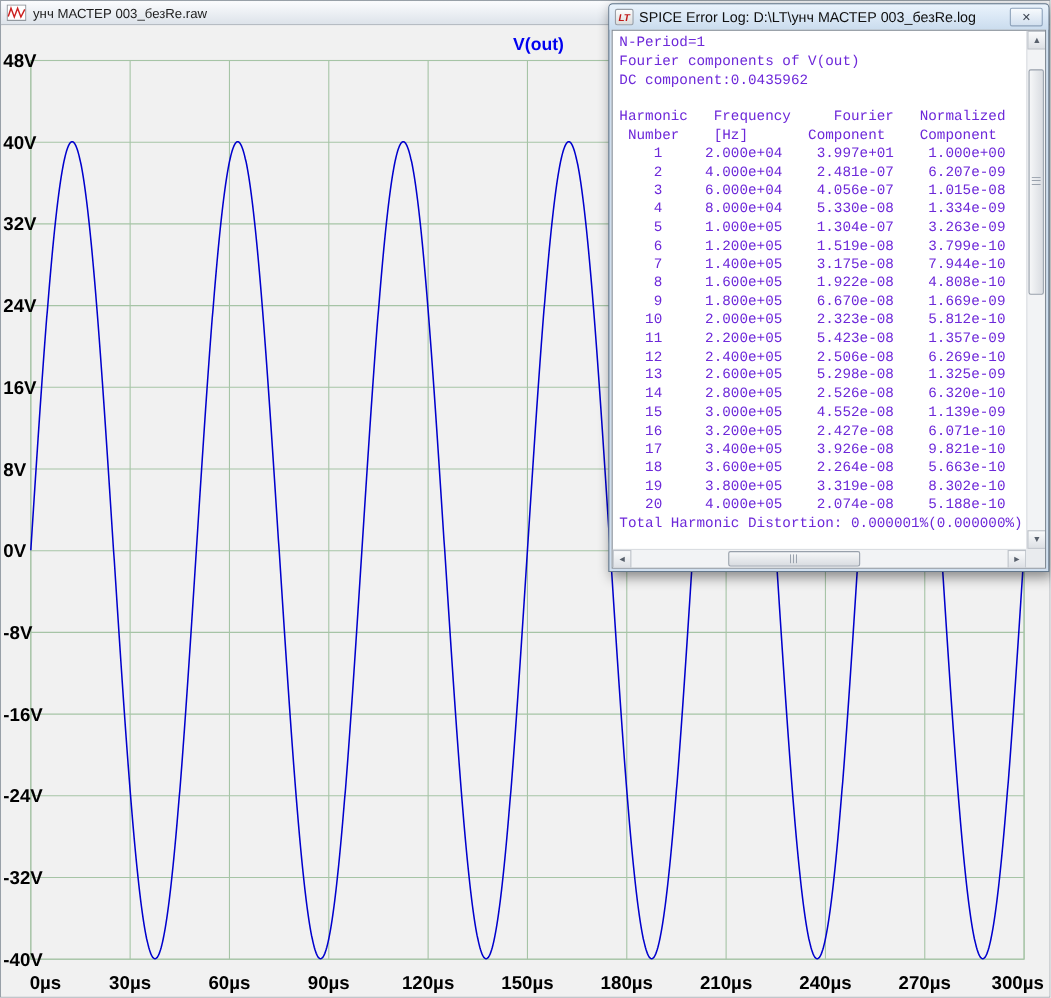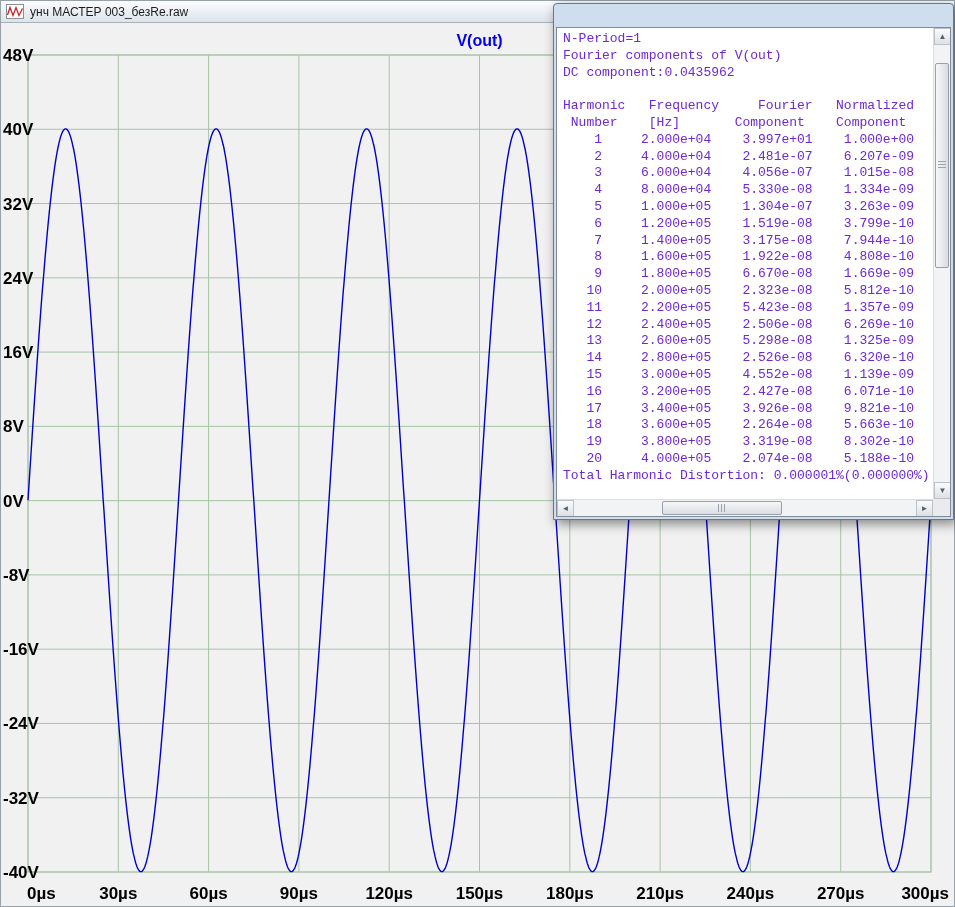--- a/index.html
+++ b/index.html
@@ -9,21 +9,21 @@
 
   
   .titlebar{position:absolute;top:0;left:0;right:0;height:22px;
     background:linear-gradient(#fbfcfe,#dde3ea);border-bottom:1px solid #a8b0b8;
     display:flex;align-items:center;gap:6px;padding:4px 5px}
   .wicon{display:inline-flex;width:18px;height:15px}
   .wtitle{font-size:12px;color:#1c1c1c;white-space:nowrap}
 
   
   .plot{position:absolute;top:22px;left:0;right:0;bottom:0;background:#f1f1f1}
-  .trace-label{position:absolute;top:9px;left:27px;width:903px;text-align:center;
+  .trace-label{position:absolute;top:9px;left:37px;width:903px;text-align:center;
     font-weight:bold;font-size:16px;color:#0000f0}
   #plot-svg{position:absolute;top:0;left:0}
 
   
   .elog{position:absolute;left:552px;top:2px;width:401px;height:517px;
     background:#cfdeee;border:1px solid #64788c;border-radius:4px 4px 0 0;
     box-shadow:3px 4px 12px rgba(0,0,0,.45);z-index:10}
   .elog-titlebar{height:23px;display:flex;align-items:center;gap:5px;padding:0 5px;
     background:linear-gradient(#eaf3fc,#cadcee);border-radius:3px 3px 0 0}
   .lt-logo{display:inline-flex;align-items:center;justify-content:center;width:17px;height:15px;
@@ -116,20 +116,27 @@
         <text x="568.8" y="876" text-anchor="middle" font-size="17" font-weight="bold" fill="#000000" font-family="Liberation Sans, sans-serif">180µs</text>
         <text x="659.0999999999999" y="876" text-anchor="middle" font-size="17" font-weight="bold" fill="#000000" font-family="Liberation Sans, sans-serif">210µs</text>
         <text x="749.4000000000001" y="876" text-anchor="middle" font-size="17" font-weight="bold" fill="#000000" font-family="Liberation Sans, sans-serif">240µs</text>
         <text x="839.7" y="876" text-anchor="middle" font-size="17" font-weight="bold" fill="#000000" font-family="Liberation Sans, sans-serif">270µs</text>
         <text x="948" y="876" text-anchor="end" font-size="17" font-weight="bold" fill="#000000" font-family="Liberation Sans, sans-serif">300µs</text>
         <polyline points="27.0,477.2 27.6,467.9 28.2,458.6 28.8,449.3 29.4,440.0 30.0,430.7 30.6,421.4 31.2,412.2 31.8,403.1 32.4,393.9 33.0,384.9 33.6,375.9 34.2,366.9 34.8,358.0 35.4,349.2 36.0,340.5 36.6,331.9 37.2,323.3 37.8,314.9 38.4,306.6 39.0,298.3 39.6,290.2 40.2,282.2 40.8,274.3 41.4,266.6 42.1,258.9 42.7,251.5 43.3,244.1 43.9,236.9 44.5,229.9 45.1,223.0 45.7,216.3 46.3,209.7 46.9,203.3 47.5,197.1 48.1,191.1 48.7,185.2 49.3,179.6 49.9,174.1 50.5,168.8 51.1,163.7 51.7,158.8 52.3,154.1 52.9,149.6 53.5,145.3 54.1,141.2 54.7,137.3 55.3,133.7 55.9,130.3 56.5,127.0 57.1,124.0 57.7,121.3 58.3,118.7 58.9,116.4 59.5,114.3 60.1,112.4 60.7,110.8 61.3,109.4 61.9,108.2 62.5,107.3 63.1,106.6 63.7,106.1 64.3,105.9 64.9,105.9 65.5,106.1 66.1,106.6 66.7,107.3 67.3,108.2 67.9,109.4 68.5,110.8 69.1,112.4 69.7,114.3 70.3,116.4 70.9,118.7 71.5,121.3 72.1,124.0 72.8,127.0 73.4,130.3 74.0,133.7 74.6,137.3 75.2,141.2 75.8,145.3 76.4,149.6 77.0,154.1 77.6,158.8 78.2,163.7 78.8,168.8 79.4,174.1 80.0,179.6 80.6,185.2 81.2,191.1 81.8,197.1 82.4,203.3 83.0,209.7 83.6,216.3 84.2,223.0 84.8,229.9 85.4,236.9 86.0,244.1 86.6,251.5 87.2,258.9 87.8,266.6 88.4,274.3 89.0,282.2 89.6,290.2 90.2,298.3 90.8,306.6 91.4,314.9 92.0,323.3 92.6,331.9 93.2,340.5 93.8,349.2 94.4,358.0 95.0,366.9 95.6,375.9 96.2,384.9 96.8,393.9 97.4,403.1 98.0,412.2 98.6,421.4 99.2,430.7 99.8,440.0 100.4,449.3 101.0,458.6 101.6,467.9 102.2,477.2 102.9,486.6 103.5,495.9 104.1,505.2 104.7,514.5 105.3,523.8 105.9,533.0 106.5,542.2 107.1,551.4 107.7,560.5 108.3,569.6 108.9,578.6 109.5,587.5 110.1,596.4 110.7,605.2 111.3,613.9 111.9,622.6 112.5,631.1 113.1,639.6 113.7,647.9 114.3,656.1 114.9,664.3 115.5,672.3 116.1,680.1 116.7,687.9 117.3,695.5 117.9,703.0 118.5,710.3 119.1,717.5 119.7,724.6 120.3,731.4 120.9,738.2 121.5,744.7 122.1,751.1 122.7,757.3 123.3,763.4 123.9,769.2 124.5,774.9 125.1,780.4 125.7,785.7 126.3,790.8 126.9,795.7 127.5,800.4 128.1,804.9 128.7,809.2 129.3,813.3 129.9,817.1 130.5,820.8 131.1,824.2 131.7,827.4 132.3,830.4 133.0,833.2 133.6,835.7 134.2,838.1 134.8,840.2 135.4,842.0 136.0,843.7 136.6,845.1 137.2,846.2 137.8,847.2 138.4,847.9 139.0,848.3 139.6,848.6 140.2,848.6 140.8,848.3 141.4,847.9 142.0,847.2 142.6,846.2 143.2,845.1 143.8,843.7 144.4,842.0 145.0,840.2 145.6,838.1 146.2,835.7 146.8,833.2 147.4,830.4 148.0,827.4 148.6,824.2 149.2,820.8 149.8,817.1 150.4,813.3 151.0,809.2 151.6,804.9 152.2,800.4 152.8,795.7 153.4,790.8 154.0,785.7 154.6,780.4 155.2,774.9 155.8,769.2 156.4,763.4 157.0,757.3 157.6,751.1 158.2,744.7 158.8,738.2 159.4,731.4 160.0,724.6 160.6,717.5 161.2,710.3 161.8,703.0 162.5,695.5 163.1,687.9 163.7,680.1 164.3,672.3 164.9,664.3 165.5,656.1 166.1,647.9 166.7,639.6 167.3,631.1 167.9,622.6 168.5,613.9 169.1,605.2 169.7,596.4 170.3,587.5 170.9,578.6 171.5,569.6 172.1,560.5 172.7,551.4 173.3,542.2 173.9,533.0 174.5,523.8 175.1,514.5 175.7,505.2 176.3,495.9 176.9,486.6 177.5,477.2 178.1,467.9 178.7,458.6 179.3,449.3 179.9,440.0 180.5,430.7 181.1,421.4 181.7,412.2 182.3,403.1 182.9,393.9 183.5,384.9 184.1,375.9 184.7,366.9 185.3,358.0 185.9,349.2 186.5,340.5 187.1,331.9 187.7,323.3 188.3,314.9 188.9,306.6 189.5,298.3 190.1,290.2 190.7,282.2 191.3,274.3 191.9,266.6 192.6,258.9 193.2,251.5 193.8,244.1 194.4,236.9 195.0,229.9 195.6,223.0 196.2,216.3 196.8,209.7 197.4,203.3 198.0,197.1 198.6,191.1 199.2,185.2 199.8,179.6 200.4,174.1 201.0,168.8 201.6,163.7 202.2,158.8 202.8,154.1 203.4,149.6 204.0,145.3 204.6,141.2 205.2,137.3 205.8,133.7 206.4,130.3 207.0,127.0 207.6,124.0 208.2,121.3 208.8,118.7 209.4,116.4 210.0,114.3 210.6,112.4 211.2,110.8 211.8,109.4 212.4,108.2 213.0,107.3 213.6,106.6 214.2,106.1 214.8,105.9 215.4,105.9 216.0,106.1 216.6,106.6 217.2,107.3 217.8,108.2 218.4,109.4 219.0,110.8 219.6,112.4 220.2,114.3 220.8,116.4 221.4,118.7 222.0,121.3 222.7,124.0 223.3,127.0 223.9,130.3 224.5,133.7 225.1,137.3 225.7,141.2 226.3,145.3 226.9,149.6 227.5,154.1 228.1,158.8 228.7,163.7 229.3,168.8 229.9,174.1 230.5,179.6 231.1,185.2 231.7,191.1 232.3,197.1 232.9,203.3 233.5,209.7 234.1,216.3 234.7,223.0 235.3,229.9 235.9,236.9 236.5,244.1 237.1,251.5 237.7,258.9 238.3,266.6 238.9,274.3 239.5,282.2 240.1,290.2 240.7,298.3 241.3,306.6 241.9,314.9 242.5,323.3 243.1,331.9 243.7,340.5 244.3,349.2 244.9,358.0 245.5,366.9 246.1,375.9 246.7,384.9 247.3,393.9 247.9,403.1 248.5,412.2 249.1,421.4 249.7,430.7 250.3,440.0 250.9,449.3 251.5,458.6 252.1,467.9 252.8,477.2 253.4,486.6 254.0,495.9 254.6,505.2 255.2,514.5 255.8,523.8 256.4,533.0 257.0,542.2 257.6,551.4 258.2,560.5 258.8,569.6 259.4,578.6 260.0,587.5 260.6,596.4 261.2,605.2 261.8,613.9 262.4,622.6 263.0,631.1 263.6,639.6 264.2,647.9 264.8,656.1 265.4,664.3 266.0,672.3 266.6,680.1 267.2,687.9 267.8,695.5 268.4,703.0 269.0,710.3 269.6,717.5 270.2,724.6 270.8,731.4 271.4,738.2 272.0,744.7 272.6,751.1 273.2,757.3 273.8,763.4 274.4,769.2 275.0,774.9 275.6,780.4 276.2,785.7 276.8,790.8 277.4,795.7 278.0,800.4 278.6,804.9 279.2,809.2 279.8,813.3 280.4,817.1 281.0,820.8 281.6,824.2 282.2,827.4 282.9,830.4 283.5,833.2 284.1,835.7 284.7,838.1 285.3,840.2 285.9,842.0 286.5,843.7 287.1,845.1 287.7,846.2 288.3,847.2 288.9,847.9 289.5,848.3 290.1,848.6 290.7,848.6 291.3,848.3 291.9,847.9 292.5,847.2 293.1,846.2 293.7,845.1 294.3,843.7 294.9,842.0 295.5,840.2 296.1,838.1 296.7,835.7 297.3,833.2 297.9,830.4 298.5,827.4 299.1,824.2 299.7,820.8 300.3,817.1 300.9,813.3 301.5,809.2 302.1,804.9 302.7,800.4 303.3,795.7 303.9,790.8 304.5,785.7 305.1,780.4 305.7,774.9 306.3,769.2 306.9,763.4 307.5,757.3 308.1,751.1 308.7,744.7 309.3,738.2 309.9,731.4 310.5,724.6 311.1,717.5 311.7,710.3 312.3,703.0 313.0,695.5 313.6,687.9 314.2,680.1 314.8,672.3 315.4,664.3 316.0,656.1 316.6,647.9 317.2,639.6 317.8,631.1 318.4,622.6 319.0,613.9 319.6,605.2 320.2,596.4 320.8,587.5 321.4,578.6 322.0,569.6 322.6,560.5 323.2,551.4 323.8,542.2 324.4,533.0 325.0,523.8 325.6,514.5 326.2,505.2 326.8,495.9 327.4,486.6 328.0,477.2 328.6,467.9 329.2,458.6 329.8,449.3 330.4,440.0 331.0,430.7 331.6,421.4 332.2,412.2 332.8,403.1 333.4,393.9 334.0,384.9 334.6,375.9 335.2,366.9 335.8,358.0 336.4,349.2 337.0,340.5 337.6,331.9 338.2,323.3 338.8,314.9 339.4,306.6 340.0,298.3 340.6,290.2 341.2,282.2 341.8,274.3 342.4,266.6 343.1,258.9 343.7,251.5 344.3,244.1 344.9,236.9 345.5,229.9 346.1,223.0 346.7,216.3 347.3,209.7 347.9,203.3 348.5,197.1 349.1,191.1 349.7,185.2 350.3,179.6 350.9,174.1 351.5,168.8 352.1,163.7 352.7,158.8 353.3,154.1 353.9,149.6 354.5,145.3 355.1,141.2 355.7,137.3 356.3,133.7 356.9,130.3 357.5,127.0 358.1,124.0 358.7,121.3 359.3,118.7 359.9,116.4 360.5,114.3 361.1,112.4 361.7,110.8 362.3,109.4 362.9,108.2 363.5,107.3 364.1,106.6 364.7,106.1 365.3,105.9 365.9,105.9 366.5,106.1 367.1,106.6 367.7,107.3 368.3,108.2 368.9,109.4 369.5,110.8 370.1,112.4 370.7,114.3 371.3,116.4 371.9,118.7 372.5,121.3 373.2,124.0 373.8,127.0 374.4,130.3 375.0,133.7 375.6,137.3 376.2,141.2 376.8,145.3 377.4,149.6 378.0,154.1 378.6,158.8 379.2,163.7 379.8,168.8 380.4,174.1 381.0,179.6 381.6,185.2 382.2,191.1 382.8,197.1 383.4,203.3 384.0,209.7 384.6,216.3 385.2,223.0 385.8,229.9 386.4,236.9 387.0,244.1 387.6,251.5 388.2,258.9 388.8,266.6 389.4,274.3 390.0,282.2 390.6,290.2 391.2,298.3 391.8,306.6 392.4,314.9 393.0,323.3 393.6,331.9 394.2,340.5 394.8,349.2 395.4,358.0 396.0,366.9 396.6,375.9 397.2,384.9 397.8,393.9 398.4,403.1 399.0,412.2 399.6,421.4 400.2,430.7 400.8,440.0 401.4,449.3 402.0,458.6 402.6,467.9 403.3,477.2 403.9,486.6 404.5,495.9 405.1,505.2 405.7,514.5 406.3,523.8 406.9,533.0 407.5,542.2 408.1,551.4 408.7,560.5 409.3,569.6 409.9,578.6 410.5,587.5 411.1,596.4 411.7,605.2 412.3,613.9 412.9,622.6 413.5,631.1 414.1,639.6 414.7,647.9 415.3,656.1 415.9,664.3 416.5,672.3 417.1,680.1 417.7,687.9 418.3,695.5 418.9,703.0 419.5,710.3 420.1,717.5 420.7,724.6 421.3,731.4 421.9,738.2 422.5,744.7 423.1,751.1 423.7,757.3 424.3,763.4 424.9,769.2 425.5,774.9 426.1,780.4 426.7,785.7 427.3,790.8 427.9,795.7 428.5,800.4 429.1,804.9 429.7,809.2 430.3,813.3 430.9,817.1 431.5,820.8 432.1,824.2 432.7,827.4 433.4,830.4 434.0,833.2 434.6,835.7 435.2,838.1 435.8,840.2 436.4,842.0 437.0,843.7 437.6,845.1 438.2,846.2 438.8,847.2 439.4,847.9 440.0,848.3 440.6,848.6 441.2,848.6 441.8,848.3 442.4,847.9 443.0,847.2 443.6,846.2 444.2,845.1 444.8,843.7 445.4,842.0 446.0,840.2 446.6,838.1 447.2,835.7 447.8,833.2 448.4,830.4 449.0,827.4 449.6,824.2 450.2,820.8 450.8,817.1 451.4,813.3 452.0,809.2 452.6,804.9 453.2,800.4 453.8,795.7 454.4,790.8 455.0,785.7 455.6,780.4 456.2,774.9 456.8,769.2 457.4,763.4 458.0,757.3 458.6,751.1 459.2,744.7 459.8,738.2 460.4,731.4 461.0,724.6 461.6,717.5 462.2,710.3 462.8,703.0 463.5,695.5 464.1,687.9 464.7,680.1 465.3,672.3 465.9,664.3 466.5,656.1 467.1,647.9 467.7,639.6 468.3,631.1 468.9,622.6 469.5,613.9 470.1,605.2 470.7,596.4 471.3,587.5 471.9,578.6 472.5,569.6 473.1,560.5 473.7,551.4 474.3,542.2 474.9,533.0 475.5,523.8 476.1,514.5 476.7,505.2 477.3,495.9 477.9,486.6 478.5,477.2 479.1,467.9 479.7,458.6 480.3,449.3 480.9,440.0 481.5,430.7 482.1,421.4 482.7,412.2 483.3,403.1 483.9,393.9 484.5,384.9 485.1,375.9 485.7,366.9 486.3,358.0 486.9,349.2 487.5,340.5 488.1,331.9 488.7,323.3 489.3,314.9 489.9,306.6 490.5,298.3 491.1,290.2 491.7,282.2 492.3,274.3 492.9,266.6 493.5,258.9 494.2,251.5 494.8,244.1 495.4,236.9 496.0,229.9 496.6,223.0 497.2,216.3 497.8,209.7 498.4,203.3 499.0,197.1 499.6,191.1 500.2,185.2 500.8,179.6 501.4,174.1 502.0,168.8 502.6,163.7 503.2,158.8 503.8,154.1 504.4,149.6 505.0,145.3 505.6,141.2 506.2,137.3 506.8,133.7 507.4,130.3 508.0,127.0 508.6,124.0 509.2,121.3 509.8,118.7 510.4,116.4 511.0,114.3 511.6,112.4 512.2,110.8 512.8,109.4 513.4,108.2 514.0,107.3 514.6,106.6 515.2,106.1 515.8,105.9 516.4,105.9 517.0,106.1 517.6,106.6 518.2,107.3 518.8,108.2 519.4,109.4 520.0,110.8 520.6,112.4 521.2,114.3 521.8,116.4 522.4,118.7 523.0,121.3 523.6,124.0 524.3,127.0 524.9,130.3 525.5,133.7 526.1,137.3 526.7,141.2 527.3,145.3 527.9,149.6 528.5,154.1 529.1,158.8 529.7,163.7 530.3,168.8 530.9,174.1 531.5,179.6 532.1,185.2 532.7,191.1 533.3,197.1 533.9,203.3 534.5,209.7 535.1,216.3 535.7,223.0 536.3,229.9 536.9,236.9 537.5,244.1 538.1,251.5 538.7,258.9 539.3,266.6 539.9,274.3 540.5,282.2 541.1,290.2 541.7,298.3 542.3,306.6 542.9,314.9 543.5,323.3 544.1,331.9 544.7,340.5 545.3,349.2 545.9,358.0 546.5,366.9 547.1,375.9 547.7,384.9 548.3,393.9 548.9,403.1 549.5,412.2 550.1,421.4 550.7,430.7 551.3,440.0 551.9,449.3 552.5,458.6 553.1,467.9 553.7,477.2 554.4,486.6 555.0,495.9 555.6,505.2 556.2,514.5 556.8,523.8 557.4,533.0 558.0,542.2 558.6,551.4 559.2,560.5 559.8,569.6 560.4,578.6 561.0,587.5 561.6,596.4 562.2,605.2 562.8,613.9 563.4,622.6 564.0,631.1 564.6,639.6 565.2,647.9 565.8,656.1 566.4,664.3 567.0,672.3 567.6,680.1 568.2,687.9 568.8,695.5 569.4,703.0 570.0,710.3 570.6,717.5 571.2,724.6 571.8,731.4 572.4,738.2 573.0,744.7 573.6,751.1 574.2,757.3 574.8,763.4 575.4,769.2 576.0,774.9 576.6,780.4 577.2,785.7 577.8,790.8 578.4,795.7 579.0,800.4 579.6,804.9 580.2,809.2 580.8,813.3 581.4,817.1 582.0,820.8 582.6,824.2 583.2,827.4 583.8,830.4 584.5,833.2 585.1,835.7 585.7,838.1 586.3,840.2 586.9,842.0 587.5,843.7 588.1,845.1 588.7,846.2 589.3,847.2 589.9,847.9 590.5,848.3 591.1,848.6 591.7,848.6 592.3,848.3 592.9,847.9 593.5,847.2 594.1,846.2 594.7,845.1 595.3,843.7 595.9,842.0 596.5,840.2 597.1,838.1 597.7,835.7 598.3,833.2 598.9,830.4 599.5,827.4 600.1,824.2 600.7,820.8 601.3,817.1 601.9,813.3 602.5,809.2 603.1,804.9 603.7,800.4 604.3,795.7 604.9,790.8 605.5,785.7 606.1,780.4 606.7,774.9 607.3,769.2 607.9,763.4 608.5,757.3 609.1,751.1 609.7,744.7 610.3,738.2 610.9,731.4 611.5,724.6 612.1,717.5 612.7,710.3 613.3,703.0 613.9,695.5 614.6,687.9 615.2,680.1 615.8,672.3 616.4,664.3 617.0,656.1 617.6,647.9 618.2,639.6 618.8,631.1 619.4,622.6 620.0,613.9 620.6,605.2 621.2,596.4 621.8,587.5 622.4,578.6 623.0,569.6 623.6,560.5 624.2,551.4 624.8,542.2 625.4,533.0 626.0,523.8 626.6,514.5 627.2,505.2 627.8,495.9 628.4,486.6 629.0,477.2 629.6,467.9 630.2,458.6 630.8,449.3 631.4,440.0 632.0,430.7 632.6,421.4 633.2,412.2 633.8,403.1 634.4,393.9 635.0,384.9 635.6,375.9 636.2,366.9 636.8,358.0 637.4,349.2 638.0,340.5 638.6,331.9 639.2,323.3 639.8,314.9 640.4,306.6 641.0,298.3 641.6,290.2 642.2,282.2 642.8,274.3 643.4,266.6 644.0,258.9 644.7,251.5 645.3,244.1 645.9,236.9 646.5,229.9 647.1,223.0 647.7,216.3 648.3,209.7 648.9,203.3 649.5,197.1 650.1,191.1 650.7,185.2 651.3,179.6 651.9,174.1 652.5,168.8 653.1,163.7 653.7,158.8 654.3,154.1 654.9,149.6 655.5,145.3 656.1,141.2 656.7,137.3 657.3,133.7 657.9,130.3 658.5,127.0 659.1,124.0 659.7,121.3 660.3,118.7 660.9,116.4 661.5,114.3 662.1,112.4 662.7,110.8 663.3,109.4 663.9,108.2 664.5,107.3 665.1,106.6 665.7,106.1 666.3,105.9 666.9,105.9 667.5,106.1 668.1,106.6 668.7,107.3 669.3,108.2 669.9,109.4 670.5,110.8 671.1,112.4 671.7,114.3 672.3,116.4 672.9,118.7 673.5,121.3 674.1,124.0 674.8,127.0 675.4,130.3 676.0,133.7 676.6,137.3 677.2,141.2 677.8,145.3 678.4,149.6 679.0,154.1 679.6,158.8 680.2,163.7 680.8,168.8 681.4,174.1 682.0,179.6 682.6,185.2 683.2,191.1 683.8,197.1 684.4,203.3 685.0,209.7 685.6,216.3 686.2,223.0 686.8,229.9 687.4,236.9 688.0,244.1 688.6,251.5 689.2,258.9 689.8,266.6 690.4,274.3 691.0,282.2 691.6,290.2 692.2,298.3 692.8,306.6 693.4,314.9 694.0,323.3 694.6,331.9 695.2,340.5 695.8,349.2 696.4,358.0 697.0,366.9 697.6,375.9 698.2,384.9 698.8,393.9 699.4,403.1 700.0,412.2 700.6,421.4 701.2,430.7 701.8,440.0 702.4,449.3 703.0,458.6 703.6,467.9 704.2,477.2 704.9,486.6 705.5,495.9 706.1,505.2 706.7,514.5 707.3,523.8 707.9,533.0 708.5,542.2 709.1,551.4 709.7,560.5 710.3,569.6 710.9,578.6 711.5,587.5 712.1,596.4 712.7,605.2 713.3,613.9 713.9,622.6 714.5,631.1 715.1,639.6 715.7,647.9 716.3,656.1 716.9,664.3 717.5,672.3 718.1,680.1 718.7,687.9 719.3,695.5 719.9,703.0 720.5,710.3 721.1,717.5 721.7,724.6 722.3,731.4 722.9,738.2 723.5,744.7 724.1,751.1 724.7,757.3 725.3,763.4 725.9,769.2 726.5,774.9 727.1,780.4 727.7,785.7 728.3,790.8 728.9,795.7 729.5,800.4 730.1,804.9 730.7,809.2 731.3,813.3 731.9,817.1 732.5,820.8 733.1,824.2 733.7,827.4 734.3,830.4 735.0,833.2 735.6,835.7 736.2,838.1 736.8,840.2 737.4,842.0 738.0,843.7 738.6,845.1 739.2,846.2 739.8,847.2 740.4,847.9 741.0,848.3 741.6,848.6 742.2,848.6 742.8,848.3 743.4,847.9 744.0,847.2 744.6,846.2 745.2,845.1 745.8,843.7 746.4,842.0 747.0,840.2 747.6,838.1 748.2,835.7 748.8,833.2 749.4,830.4 750.0,827.4 750.6,824.2 751.2,820.8 751.8,817.1 752.4,813.3 753.0,809.2 753.6,804.9 754.2,800.4 754.8,795.7 755.4,790.8 756.0,785.7 756.6,780.4 757.2,774.9 757.8,769.2 758.4,763.4 759.0,757.3 759.6,751.1 760.2,744.7 760.8,738.2 761.4,731.4 762.0,724.6 762.6,717.5 763.2,710.3 763.8,703.0 764.4,695.5 765.1,687.9 765.7,680.1 766.3,672.3 766.9,664.3 767.5,656.1 768.1,647.9 768.7,639.6 769.3,631.1 769.9,622.6 770.5,613.9 771.1,605.2 771.7,596.4 772.3,587.5 772.9,578.6 773.5,569.6 774.1,560.5 774.7,551.4 775.3,542.2 775.9,533.0 776.5,523.8 777.1,514.5 777.7,505.2 778.3,495.9 778.9,486.6 779.5,477.2 780.1,467.9 780.7,458.6 781.3,449.3 781.9,440.0 782.5,430.7 783.1,421.4 783.7,412.2 784.3,403.1 784.9,393.9 785.5,384.9 786.1,375.9 786.7,366.9 787.3,358.0 787.9,349.2 788.5,340.5 789.1,331.9 789.7,323.3 790.3,314.9 790.9,306.6 791.5,298.3 792.1,290.2 792.7,282.2 793.3,274.3 793.9,266.6 794.5,258.9 795.2,251.5 795.8,244.1 796.4,236.9 797.0,229.9 797.6,223.0 798.2,216.3 798.8,209.7 799.4,203.3 800.0,197.1 800.6,191.1 801.2,185.2 801.8,179.6 802.4,174.1 803.0,168.8 803.6,163.7 804.2,158.8 804.8,154.1 805.4,149.6 806.0,145.3 806.6,141.2 807.2,137.3 807.8,133.7 808.4,130.3 809.0,127.0 809.6,124.0 810.2,121.3 810.8,118.7 811.4,116.4 812.0,114.3 812.6,112.4 813.2,110.8 813.8,109.4 814.4,108.2 815.0,107.3 815.6,106.6 816.2,106.1 816.8,105.9 817.4,105.9 818.0,106.1 818.6,106.6 819.2,107.3 819.8,108.2 820.4,109.4 821.0,110.8 821.6,112.4 822.2,114.3 822.8,116.4 823.4,118.7 824.0,121.3 824.6,124.0 825.3,127.0 825.9,130.3 826.5,133.7 827.1,137.3 827.7,141.2 828.3,145.3 828.9,149.6 829.5,154.1 830.1,158.8 830.7,163.7 831.3,168.8 831.9,174.1 832.5,179.6 833.1,185.2 833.7,191.1 834.3,197.1 834.9,203.3 835.5,209.7 836.1,216.3 836.7,223.0 837.3,229.9 837.9,236.9 838.5,244.1 839.1,251.5 839.7,258.9 840.3,266.6 840.9,274.3 841.5,282.2 842.1,290.2 842.7,298.3 843.3,306.6 843.9,314.9 844.5,323.3 845.1,331.9 845.7,340.5 846.3,349.2 846.9,358.0 847.5,366.9 848.1,375.9 848.7,384.9 849.3,393.9 849.9,403.1 850.5,412.2 851.1,421.4 851.7,430.7 852.3,440.0 852.9,449.3 853.5,458.6 854.1,467.9 854.7,477.2 855.4,486.6 856.0,495.9 856.6,505.2 857.2,514.5 857.8,523.8 858.4,533.0 859.0,542.2 859.6,551.4 860.2,560.5 860.8,569.6 861.4,578.6 862.0,587.5 862.6,596.4 863.2,605.2 863.8,613.9 864.4,622.6 865.0,631.1 865.6,639.6 866.2,647.9 866.8,656.1 867.4,664.3 868.0,672.3 868.6,680.1 869.2,687.9 869.8,695.5 870.4,703.0 871.0,710.3 871.6,717.5 872.2,724.6 872.8,731.4 873.4,738.2 874.0,744.7 874.6,751.1 875.2,757.3 875.8,763.4 876.4,769.2 877.0,774.9 877.6,780.4 878.2,785.7 878.8,790.8 879.4,795.7 880.0,800.4 880.6,804.9 881.2,809.2 881.8,813.3 882.4,817.1 883.0,820.8 883.6,824.2 884.2,827.4 884.8,830.4 885.5,833.2 886.1,835.7 886.7,838.1 887.3,840.2 887.9,842.0 888.5,843.7 889.1,845.1 889.7,846.2 890.3,847.2 890.9,847.9 891.5,848.3 892.1,848.6 892.7,848.6 893.3,848.3 893.9,847.9 894.5,847.2 895.1,846.2 895.7,845.1 896.3,843.7 896.9,842.0 897.5,840.2 898.1,838.1 898.7,835.7 899.3,833.2 899.9,830.4 900.5,827.4 901.1,824.2 901.7,820.8 902.3,817.1 902.9,813.3 903.5,809.2 904.1,804.9 904.7,800.4 905.3,795.7 905.9,790.8 906.5,785.7 907.1,780.4 907.7,774.9 908.3,769.2 908.9,763.4 909.5,757.3 910.1,751.1 910.7,744.7 911.3,738.2 911.9,731.4 912.5,724.6 913.1,717.5 913.7,710.3 914.3,703.0 914.9,695.5 915.6,687.9 916.2,680.1 916.8,672.3 917.4,664.3 918.0,656.1 918.6,647.9 919.2,639.6 919.8,631.1 920.4,622.6 921.0,613.9 921.6,605.2 922.2,596.4 922.8,587.5 923.4,578.6 924.0,569.6 924.6,560.5 925.2,551.4 925.8,542.2 926.4,533.0 927.0,523.8 927.6,514.5 928.2,505.2 928.8,495.9 929.4,486.6 930.0,477.2" fill="none" stroke="#0000cd" stroke-width="1.4"></polyline>
       </svg>
   </div>
 
   <div class="elog">
+    <div class="elog-titlebar">
+      <span class="lt-logo">LT</span>
+      <span class="elog-title">SPICE Error Log: D:\LT\унч МАСТЕР 003_безRe.log</span>
+      <span class="close-btn">
+        <span>✕</span>
+      </span>
+    </div>
     <div class="elog-body">
       <pre id="elog-pre">N-Period=1
 Fourier components of V(out)
 DC component:0.0435962
 
 Harmonic   Frequency     Fourier   Normalized
  Number    [Hz]       Component    Component
     1     2.000e+04    3.997e+01    1.000e+00
     2     4.000e+04    2.481e-07    6.207e-09
     3     6.000e+04    4.056e-07    1.015e-08

